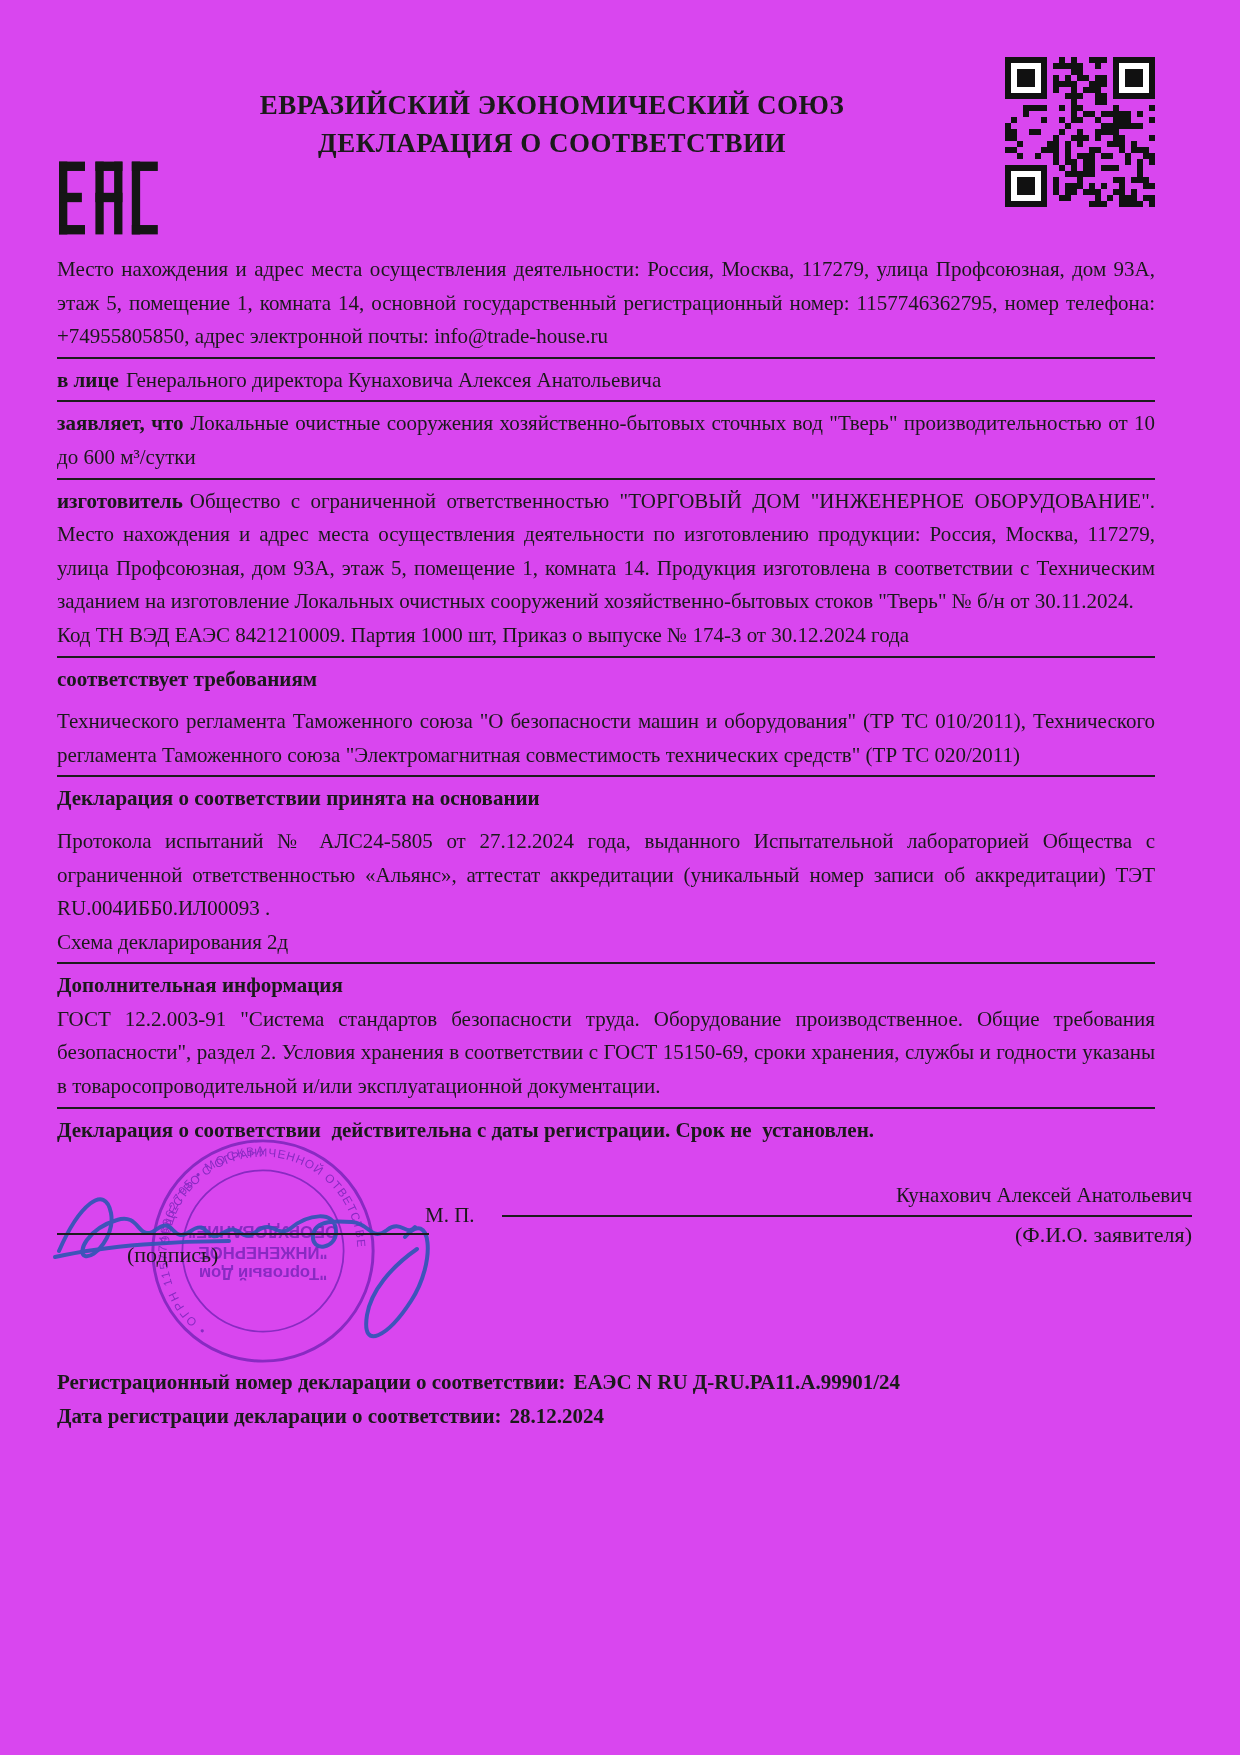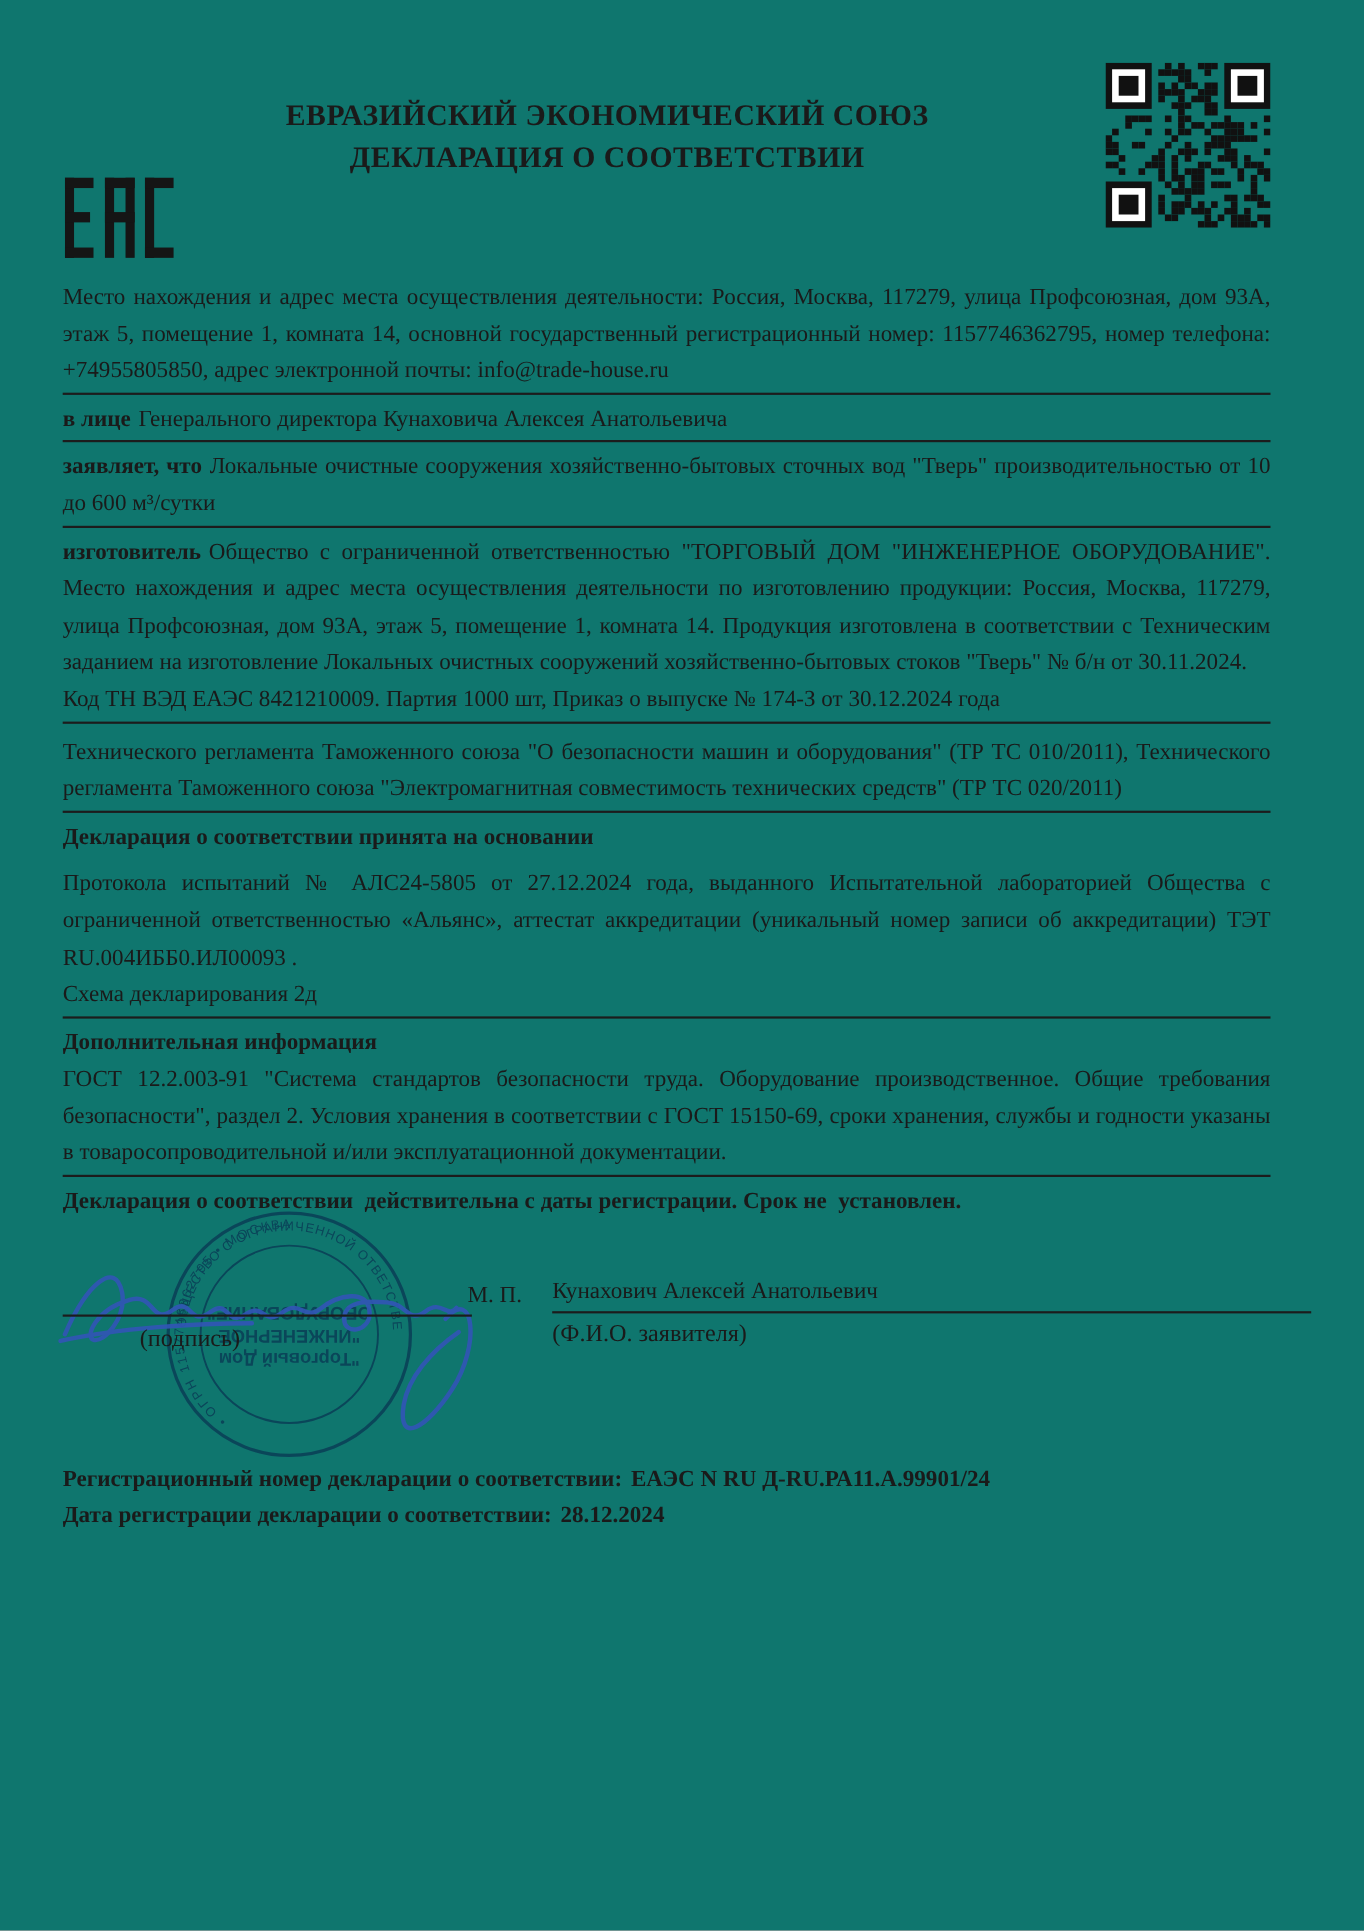--- a/index.html
+++ b/index.html
@@ -1,20 +1,20 @@
 <!DOCTYPE html>
 <html lang="ru"><head>
 <meta charset="utf-8">
 <style>
   html,body{margin:0;padding:0;background:#9a9a9a;}
   .page{
     position:relative;
     width:1240px;height:1755px;
     margin:0 auto;
-    background:#0f766e;
+    background:#d946ef;
     box-sizing:border-box;
     padding:55px 85px 0 57px;
     font-family:"Liberation Serif","DejaVu Serif",serif;
     font-size:21px;line-height:1.6;color:#1a1a1a;
     overflow:hidden;
   }
   .header{position:relative;height:198px;}
   .title{position:absolute;left:100px;width:790px;top:32px;text-align:center;
          font-weight:bold;font-size:27px;line-height:1.4;letter-spacing:.5px;}
   .eac{position:absolute;left:2px;top:106px;}
@@ -24,21 +24,21 @@
   .just{text-align:justify;}
   .head{font-weight:bold;display:block;}
   .gap{margin-top:9px;}
   .validity{font-weight:bold;white-space:pre-wrap;margin-top:4px;}
   .sig-area{position:relative;height:205px;margin-top:8px;}
   .stamp{position:absolute;left:88px;top:-22px;opacity:.78;mix-blend-mode:multiply;}
   .signature{position:absolute;left:-8px;top:-6px;}
   .sig-line{position:absolute;left:0px;top:78px;width:372px;border-bottom:2px solid #1c1c1c;}
   .sig-caption{position:absolute;left:70px;top:82px;width:230px;font-size:22px;}
   .mp{position:absolute;left:368px;top:44px;font-size:21px;}
-  .name-block{position:absolute;left:445px;top:40px;width:690px;text-align:left;}
+  .name-block{position:absolute;left:445px;top:24px;width:690px;text-align:right;}
   .name-line{border-bottom:2px solid #1c1c1c;padding-bottom:2px;}
   .name-caption{font-size:22px;}
   .footer-line{font-weight:bold;margin-top:0;}
   .footer-line + .footer-line{}
   .footer{position:relative;z-index:2;margin-top:6px;}
   .lbl{margin-right:8px;}
 </style>
 </head>
 <body>
 
@@ -291,20 +291,21 @@
   </section>
 
   <section>
     <div class="just">
       <span class="b">изготовитель</span><span>Общество с ограниченной ответственностью "ТОРГОВЫЙ ДОМ "ИНЖЕНЕРНОЕ ОБОРУДОВАНИЕ". Место нахождения и адрес места осуществления деятельности по изготовлению продукции: Россия, Москва, 117279, улица Профсоюзная, дом 93А, этаж 5, помещение 1, комната 14. Продукция изготовлена в соответствии с Техническим заданием на изготовление Локальных очистных сооружений хозяйственно-бытовых стоков "Тверь" № б/н от 30.11.2024.</span>
     </div>
     <div>Код ТН ВЭД ЕАЭС 8421210009. Партия 1000 шт, Приказ о выпуске № 174-З от 30.12.2024 года</div>
   </section>
 
   <section>
+    <span class="head">соответствует требованиям</span>
     <div class="just gap">Технического регламента Таможенного союза "О безопасности машин и оборудования" (ТР ТС 010/2011), Технического регламента Таможенного союза "Электромагнитная совместимость технических средств" (ТР ТС 020/2011)</div>
   </section>
 
   <section>
     <span class="head">Декларация о соответствии принята на основании</span>
     <div class="just gap">Протокола испытаний № АЛС24-5805 от 27.12.2024 года, выданного Испытательной лабораторией Общества с ограниченной ответственностью «Альянс», аттестат аккредитации (уникальный номер записи об аккредитации)  ТЭТ RU.004ИББ0.ИЛ00093 .</div>
     <div>Схема декларирования 2д</div>
   </section>
 
   <section>

